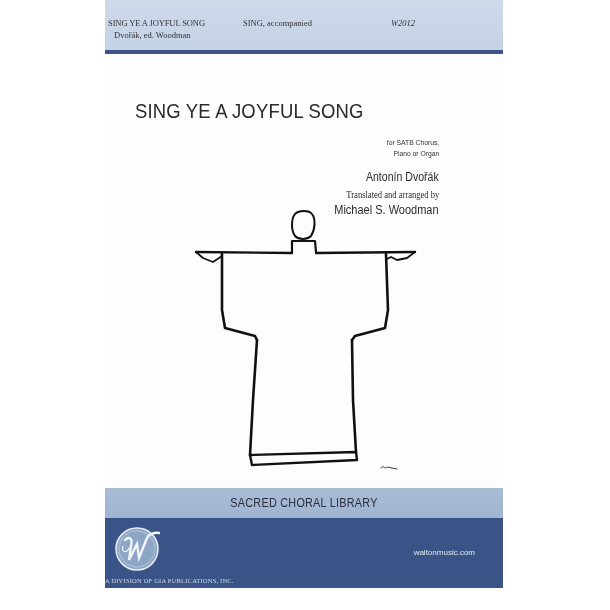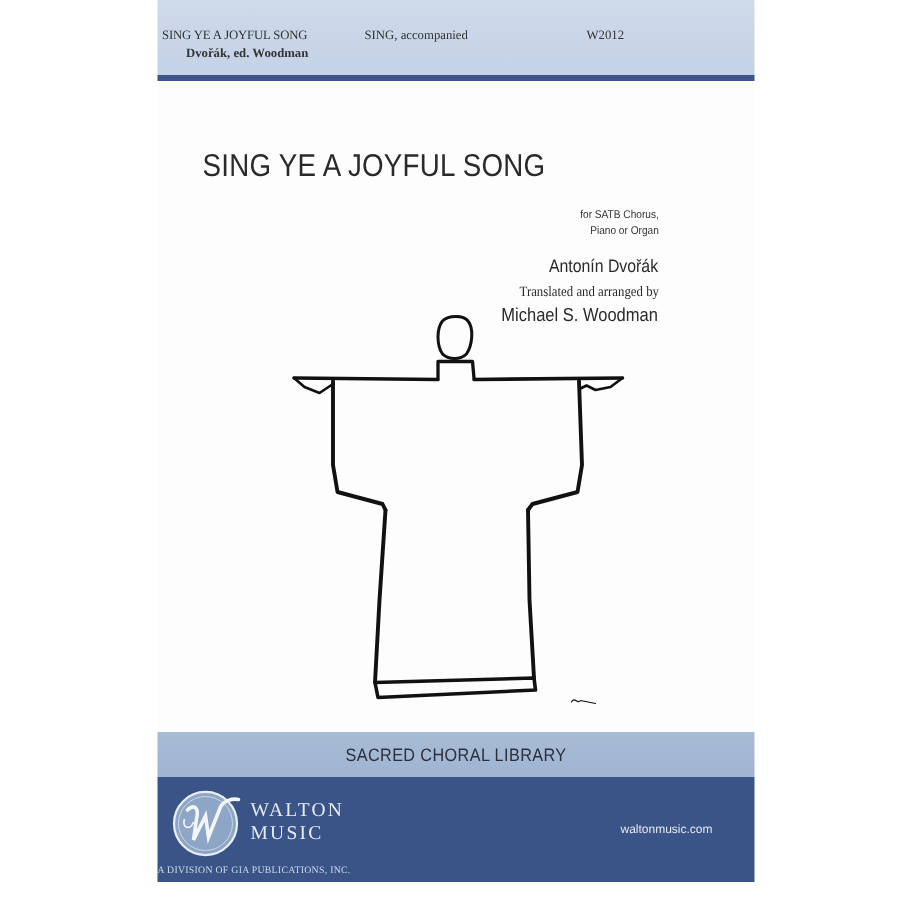--- a/index.html
+++ b/index.html
@@ -1,24 +1,24 @@
 <!DOCTYPE html>
 <html><head>
 <meta charset="utf-8">
 <style>
   html, body { margin:0; padding:0; background:#ffffff; }
   body { width:610px; height:610px; position:relative; overflow:hidden; font-family:"Liberation Serif", serif; }
   .cover { position:absolute; left:105px; top:0; width:398px; height:590px; background:#fdfdfd; }
   .header { position:absolute; left:0; top:0; width:398px; height:50px; background:linear-gradient(180deg,#cfdaea 0%,#c4d2e6 100%); }
   .header-rule { position:absolute; left:0; top:50px; width:398px; height:4px; background:#3d5488; }
   .h-title { position:absolute; left:0; top:18px; font-size:8.5px; color:#333; white-space:nowrap; letter-spacing:-0.1px; }
-  .h-sub { position:absolute; left:16px; top:30px; font-size:8.5px; color:#333; white-space:nowrap;font-weight:bold; }
+  .h-sub { position:absolute; left:6px; top:30px; font-size:8.5px; color:#333; white-space:nowrap; }
   .h-left { position:absolute; left:3px; top:0; }
   .h-mid { position:absolute; left:138px; top:18px; font-size:8.5px; color:#333; white-space:nowrap; }
-  .h-right { position:absolute; left:286px; top:18px; font-size:8.5px; color:#333; }
+  .h-right { position:absolute; left:286px; top:18px; font-size:8.5px; color:#333;font-style:italic; }
   .main-title { position:absolute; left:30px; top:99px; font-family:"Liberation Sans", sans-serif; font-size:21px; color:#2a2a2a; letter-spacing:0.2px; white-space:nowrap; transform:scaleX(0.88); transform-origin:left; }
   .scoring { position:absolute; right:64px; top:137px; text-align:right; font-family:"Liberation Sans", sans-serif; font-size:7.5px; line-height:11px; color:#333; transform:scaleX(0.9); transform-origin:right; }
   .composer { position:absolute; right:64px; top:170px; font-family:"Liberation Sans", sans-serif; font-size:12px; color:#2a2a2a; white-space:nowrap; transform:scaleX(0.88); transform-origin:right; }
   .credit-line { position:absolute; right:64px; top:190px; font-family:"Liberation Serif", serif; font-size:9.5px; color:#2a2a2a; white-space:nowrap; transform:scaleX(0.9); transform-origin:right; }
   .arranger { position:absolute; right:64px; top:203px; font-family:"Liberation Sans", sans-serif; font-size:12.5px; color:#2a2a2a; white-space:nowrap; transform:scaleX(0.88); transform-origin:right; }
   .figure { position:absolute; left:0; top:0; width:398px; height:490px; }
   .banner-light { position:absolute; left:0; top:488px; width:398px; height:30px; background:linear-gradient(180deg,#a9bcd6,#9fb4d1); }
   .banner-label { position:absolute; left:0; width:398px; top:496px; text-align:center; font-family:"Liberation Sans", sans-serif; font-size:12px; color:#2b2e3c; letter-spacing:0.3px; transform:scaleX(0.9); }
   .banner-dark { position:absolute; left:0; top:518px; width:398px; height:70px; background:#3a5487; }
   .logo { position:absolute; left:8px; top:524px; width:50px; height:50px; }
@@ -81,20 +81,16 @@
   <div class="banner-label">SACRED CHORAL LIBRARY</div>
 
   <div class="banner-dark"></div>
 
   <svg class="logo" viewBox="0 0 50 50">
     <circle cx="24" cy="25" r="21" fill="#8ea6c6" stroke="#e8eef6" stroke-width="1.5"></circle>
     <circle cx="24" cy="25" r="18" fill="none" stroke="#cfdbea" stroke-width="0.6"></circle>
     <path d="M12 16 C16 12 20 14 18 22 L16 36 L24 20 L26 34 L34 14 C36 10 42 8 46 9" fill="none" stroke="#f2f5fa" stroke-width="2.4" stroke-linecap="round"></path>
     <path d="M10 22 C8 28 14 30 16 24" fill="none" stroke="#f2f5fa" stroke-width="1.2"></path>
   </svg>
-  <div class="logo-text">
-    <div>WALTON</div>
-    <div>MUSIC</div>
-  </div>
   <div class="division">A DIVISION OF GIA PUBLICATIONS, INC.</div>
   <div class="website">waltonmusic.com</div>
 
 </div>
 
 </body></html>

